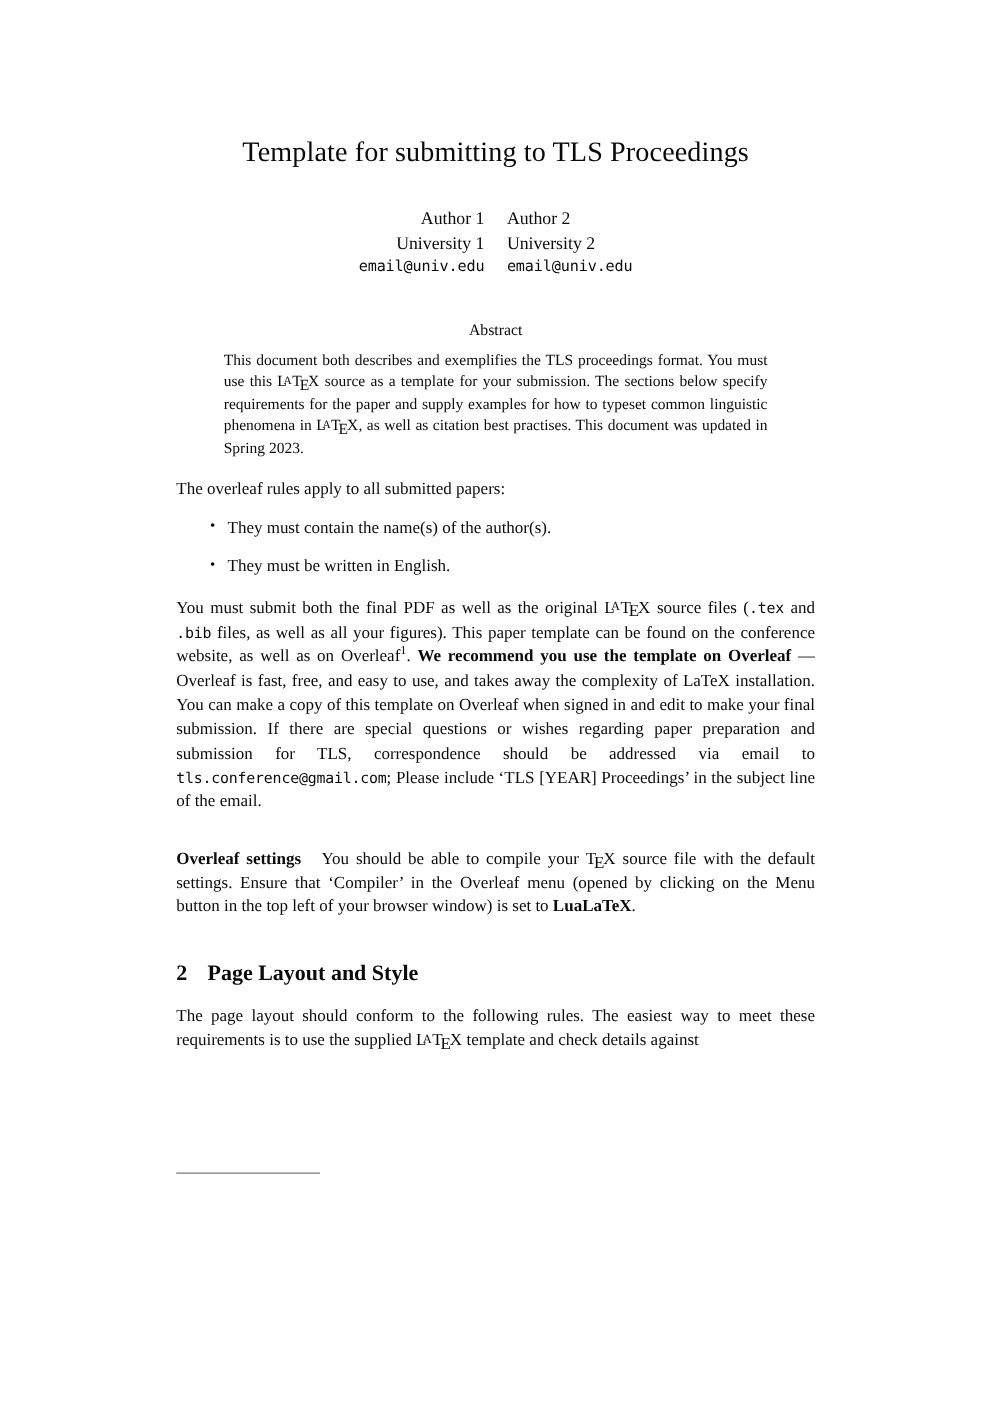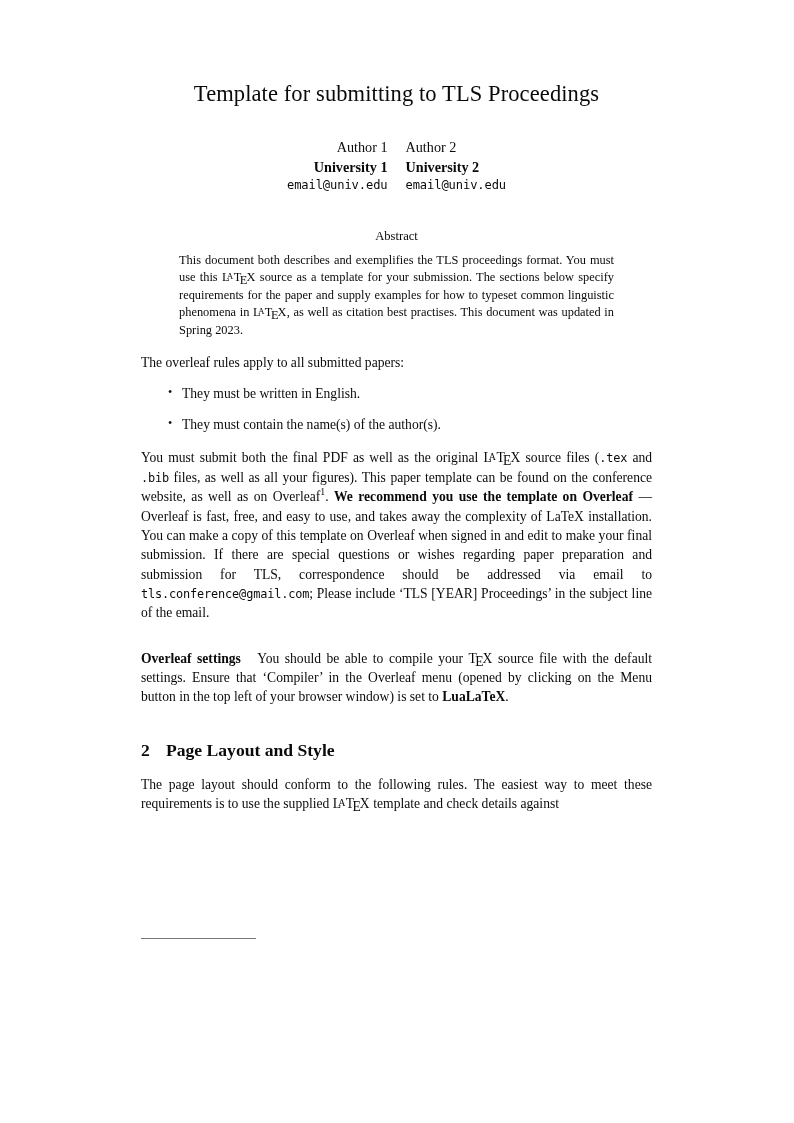--- a/index.html
+++ b/index.html
@@ -28,21 +28,21 @@
     width: 511px;
   }
 
   
   .doc-title {
     text-align: center;
     font-size: 22.5px;
     line-height: 1.25;
     font-weight: normal;
     margin: 0;
-    padding-top: 80px;
+    padding-top: 108px;
     letter-spacing: 0.1px;
   }
 
   
   .authors {
     margin-top: 29px;
     display: flex;
     justify-content: center;
     align-items: center;
     font-size: 14.2px;
@@ -56,21 +56,20 @@
     padding-right: 9px;
   }
   .author-col.right {
     text-align: left;
     padding-left: 9px;
   }
   .author-name { white-space: nowrap; }
   .author-affil {
     white-space: nowrap;
     font-variant-numeric: oldstyle-nums;
-    font-weight: bold;
   }
   .author-email {
     font-family: "DejaVu Sans Mono", "Liberation Mono", monospace;
     font-size: 12.1px;
     white-space: nowrap;
     letter-spacing: -0.1px;
   }
 
   
   .abstract-wrap {
@@ -226,22 +225,22 @@
 
     <div class="abstract-wrap">
       <div class="abstract-head">Abstract</div>
       <div class="abstract-body"><span>This document both describes and exemplifies the TLS proceedings format. You must use this </span><span class="latex">L<span class="a">A</span>T<span class="e">E</span><span class="x">X</span></span><span> source as a template for your submission. The sections below specify requirements for the paper and supply examples for how to typeset common linguistic phenomena in </span><span class="latex">L<span class="a">A</span>T<span class="e">E</span><span class="x">X</span></span><span>, as well as citation best practises. This document was updated in Spring 2023.</span></div>
     </div>
 
 
     <p class="body">The overleaf rules apply to all submitted papers:</p>
 
     <ul class="rules">
+      <li>They must contain the name(s) of the author(s).</li>
       <li>They must be written in English.</li>
-      <li>They must contain the name(s) of the author(s).</li>
     </ul>
 
     <p class="body"><span>You must submit both the final PDF as well as the original </span><span class="latex">L<span class="a">A</span>T<span class="e">E</span><span class="x">X</span></span><span> source files (</span><span class="mono">.tex</span><span> and </span><span class="mono">.bib</span><span> files, as well as all your figures). This paper template can be found on the conference website, as well as on Overleaf</span><sup class="fnmark">1</sup><span>. </span><span class="bold">We recommend you use the template on Overleaf</span><span> — Overleaf is fast, free, and easy to use, and takes away the complexity of LaTeX installation. You can make a copy of this template on Overleaf when signed in and edit to make your final submission. If there are special questions or wishes regarding paper preparation and submission for TLS, correspondence should be addressed via email to </span><span class="mono">tls.conference@gmail.com</span><span>; Please include ‘TLS [YEAR] Proceedings’ in the subject line of the email.</span></p>
 
     <p class="body" style="margin-top:26px"><span class="bold">Overleaf settings</span>&nbsp;&nbsp;&nbsp;<span>You should be able to compile your </span><span class="tex">T<span class="e">E</span><span class="x">X</span></span><span> source file with the default settings. Ensure that ‘Compiler’ in the Overleaf menu (opened by clicking on the Menu button in the top left of your browser window) is set to </span><span class="bold">LuaLaTeX</span><span>.</span></p>
 
     <h2 class="section sec-layout"><span class="secnum">2</span><span>Page Layout and Style</span></h2>
 
     <p class="body"><span>The page layout should conform to the following rules. The easiest way to meet these requirements is to use the supplied </span><span class="latex">L<span class="a">A</span>T<span class="e">E</span><span class="x">X</span></span><span> template and check details against</span></p>
 

